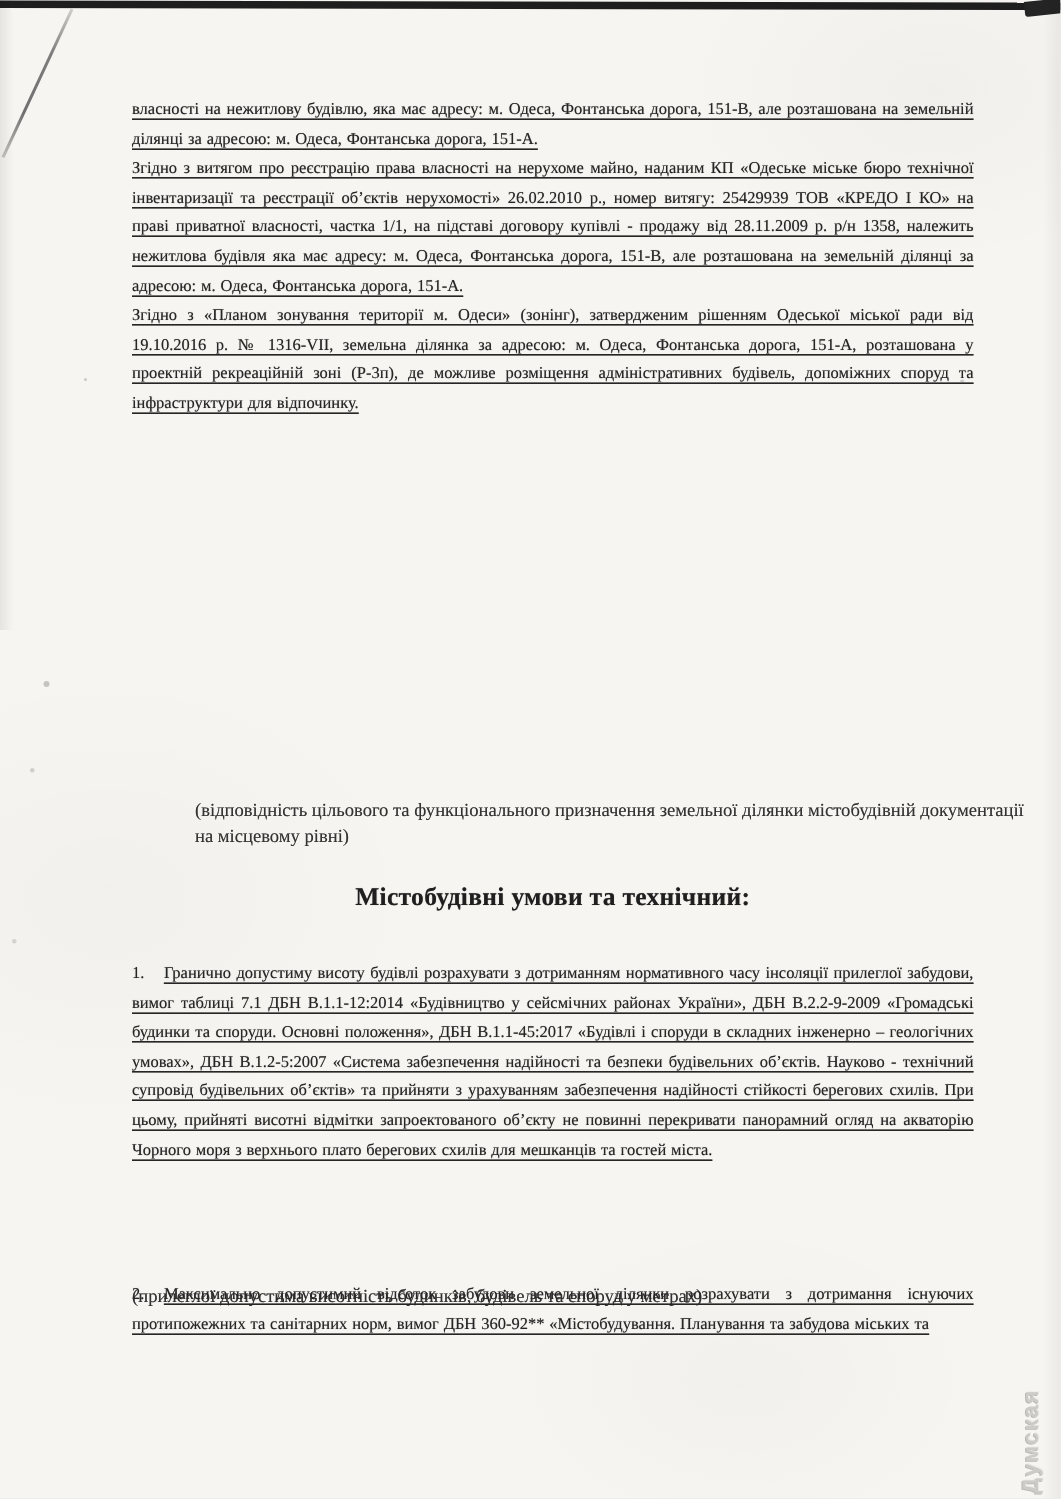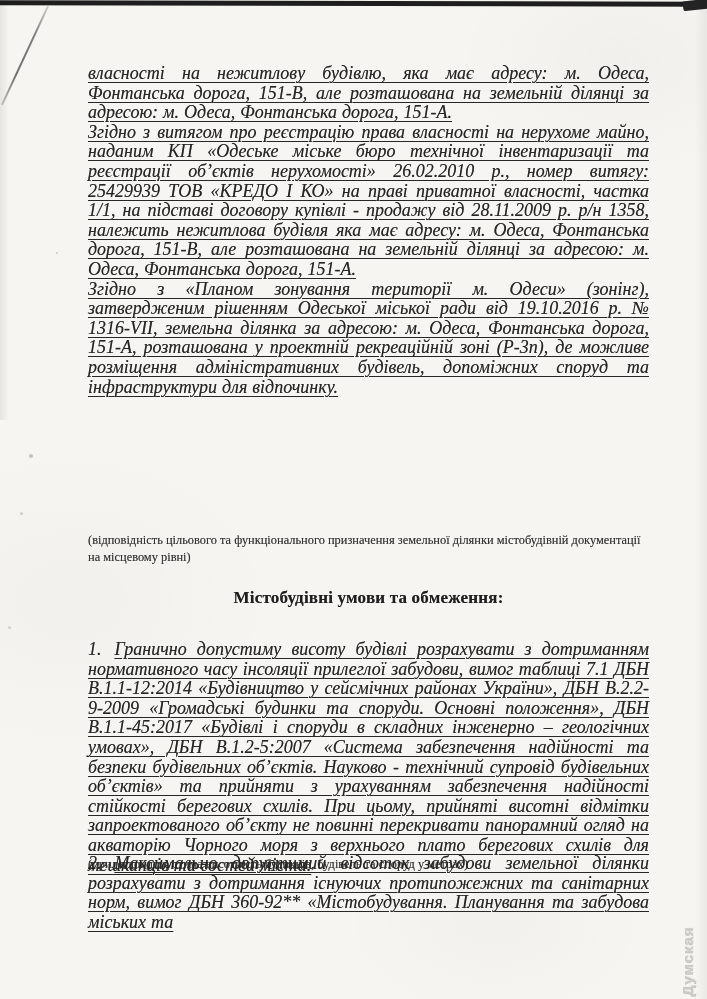--- a/index.html
+++ b/index.html
@@ -39,22 +39,21 @@
   .speck{position:absolute;border-radius:50%;background:#8a8a8a;}
   .speck.s1{left:29px;top:454px;width:4px;height:4px;opacity:.45;}
   .speck.s2{left:20px;top:512px;width:3px;height:3px;opacity:.35;}
   .speck.s3{left:8px;top:626px;width:3px;height:3px;opacity:.3;}
   .speck.s4{left:56px;top:252px;width:2px;height:2px;opacity:.4;}
   .speck.s5{left:640px;top:253px;width:3px;height:2px;opacity:.35;}
   
   .block{position:absolute;left:88px;width:561px;}
   .para{
     margin:0;
-    font-style:italic;
-    font-size:18px;
+    font-size:11px;
     line-height:19.6px;
     color:#262626;
     text-align:justify;
     text-align-last:left;
     text-shadow:0 0 0.5px rgba(40,40,40,0.55);
     word-spacing:0.5px;
   }
   .para .u{
     text-decoration:underline;
     text-decoration-thickness:1px;
@@ -90,21 +89,21 @@
     transform:rotate(180deg);
     font-family:"Liberation Sans", sans-serif;
     font-size:15px;
     font-weight:bold;
     color:#cccbc8;
     text-shadow:0.5px 0.5px 0 #e9e8e5, -0.5px -0.5px 0 #b9b8b5;
     letter-spacing:1px;
   }
   
   .pos-intro{top:64px;}
-  .pos-note1{top:532px;}
+  .pos-note1{top:532px;margin-left:42px;}
   .pos-heading{top:588px;}
   .pos-item1{top:640px;}
   .pos-note2{top:856px;}
   .pos-item2{top:854px;}
 </style>
 </head>
 <body>
 
 <div class="sheet">
 
@@ -120,21 +119,21 @@
   <div class="speck s5"></div>
 
   <div class="block pos-intro">
     <p class="para"><span class="u">власності на нежитлову будівлю, яка має адресу: м. Одеса, Фонтанська дорога, 151-В, але розташована на земельній ділянці за адресою: м. Одеса, Фонтанська дорога, 151-А.</span></p>
     <p class="para"><span class="u">Згідно з витягом про реєстрацію права власності на нерухоме майно, наданим КП «Одеське міське бюро технічної інвентаризації та реєстрації об’єктів нерухомості» 26.02.2010 р., номер витягу: 25429939 ТОВ «КРЕДО І КО» на праві приватної власності, частка 1/1, на підставі договору купівлі - продажу від 28.11.2009 р. р/н 1358, належить нежитлова будівля яка має адресу: м. Одеса, Фонтанська дорога, 151-В, але розташована на земельній ділянці за адресою: м. Одеса, Фонтанська дорога, 151-А.</span></p>
     <p class="para"><span class="u">Згідно з «Планом зонування території м. Одеси» (зонінг), затвердженим рішенням Одеської міської ради від 19.10.2016 р. № 1316-VII, земельна ділянка за адресою: м. Одеса, Фонтанська дорога, 151-А, розташована у проектній рекреаційній зоні (Р-3п), де можливе розміщення адміністративних будівель, допоміжних споруд та інфраструктури для відпочинку.</span></p>
   </div>
 
   <p class="note block pos-note1">(відповідність цільового та функціонального призначення земельної ділянки містобудівній документації на місцевому рівні)</p>
 
-  <h2 class="heading block pos-heading">Містобудівні умови та обмеження:</h2>
+  <h2 class="heading block pos-heading">Містобудівні умови та технічний:</h2>
 
   <div class="block pos-item1">
     <p class="para"><span class="num">1.</span><span class="u">Гранично допустиму висоту будівлі розрахувати з дотриманням нормативного часу інсоляції прилеглої забудови, вимог таблиці 7.1 ДБН В.1.1-12:2014 «Будівництво у сейсмічних районах України», ДБН В.2.2-9-2009 «Громадські будинки та споруди. Основні положення», ДБН В.1.1-45:2017 «Будівлі і споруди в складних інженерно – геологічних умовах», ДБН В.1.2-5:2007 «Система забезпечення надійності та безпеки будівельних об’єктів. Науково - технічний супровід будівельних об’єктів» та прийняти з урахуванням забезпечення надійності стійкості берегових схилів. При цьому, прийняті висотні відмітки запроектованого об’єкту не повинні перекривати панорамний огляд на акваторію Чорного моря з верхнього плато берегових схилів для мешканців та гостей міста.</span></p>
   </div>
   <p class="note block pos-note2">(прилеглої допустима висотність будинків, будівель та споруд у метрах)</p>
 
   <div class="block pos-item2">
     <p class="para"><span class="num">2.</span><span class="u">Максимально допустимий відсоток забудови земельної ділянки розрахувати з дотримання існуючих протипожежних та санітарних норм, вимог ДБН 360-92** «Містобудування. Планування та забудова міських та</span></p>
   </div>
 

